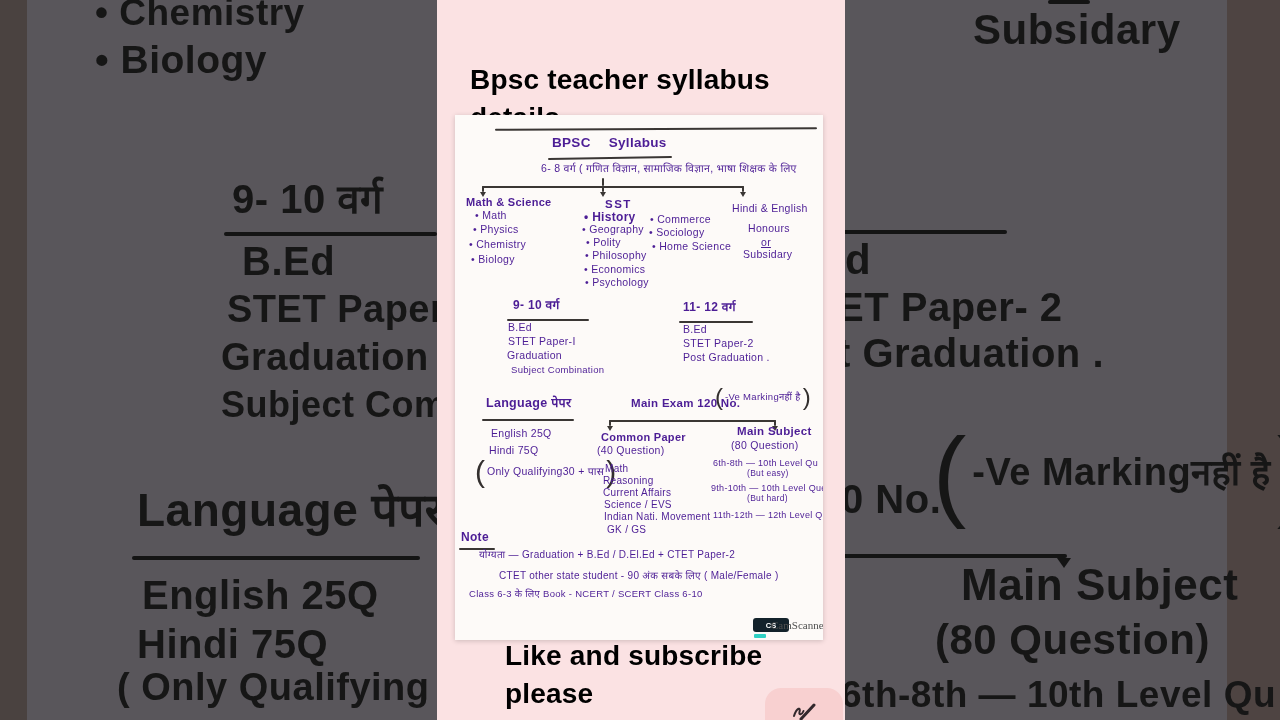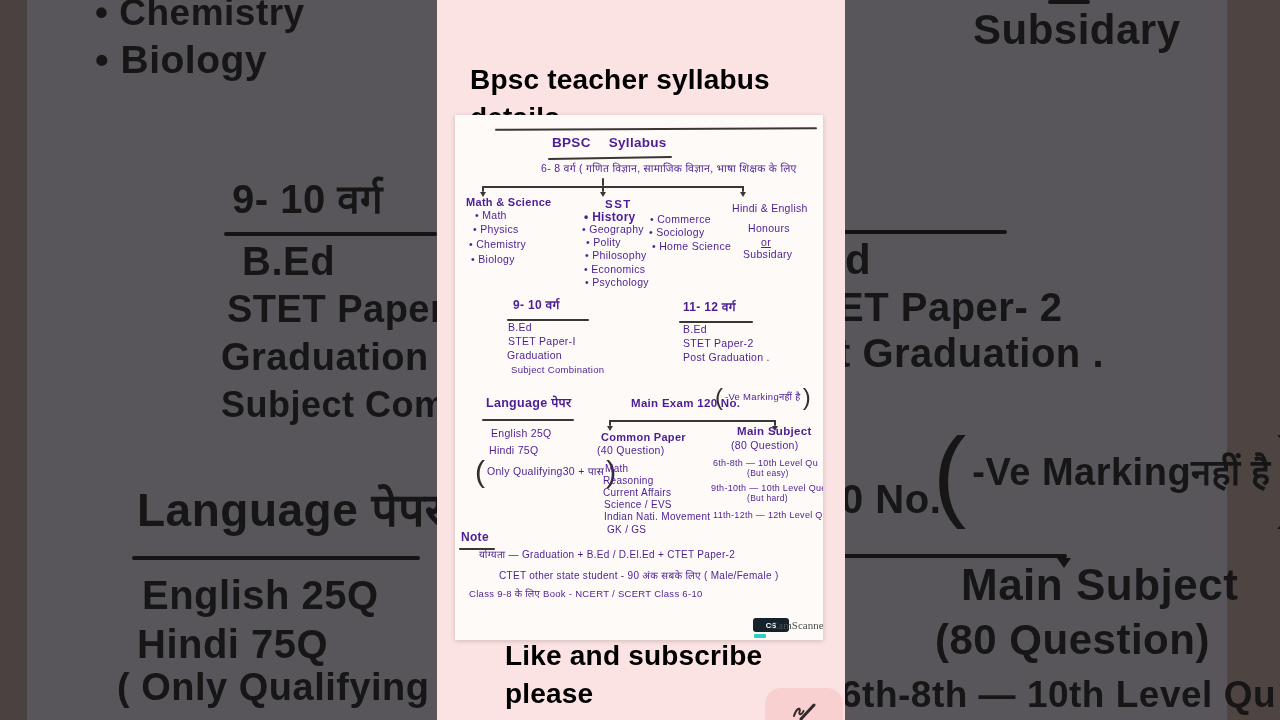--- a/index.html
+++ b/index.html
@@ -182,21 +182,21 @@
       <div class="hw" style="left:258px;top:344px;font-size:9px;">6th-8th — 10th Level Qu</div>
       <div class="hw" style="left:292px;top:354px;font-size:8.5px;">(But easy)</div>
       <div class="hw" style="left:256px;top:369px;font-size:9px;">9th-10th — 10th Level Ques</div>
       <div class="hw" style="left:292px;top:379px;font-size:8.5px;">(But hard)</div>
       <div class="hw" style="left:258px;top:396px;font-size:9px;">11th-12th — 12th Level Ques</div>
 
       <div class="hw" style="left:6px;top:416px;font-size:12px;font-weight:700;">Note</div>
       <div class="line" style="left:4px;top:433px;width:36px;height:1.5px;"></div>
       <div class="hw" style="left:24px;top:434px;font-size:10px;">योग्यता —  Graduation + B.Ed / D.El.Ed + CTET Paper-2</div>
       <div class="hw" style="left:20px;top:455px;font-size:10px;margin-left:24px;">CTET other state student -  90 अंक सबके लिए  ( Male/Female )</div>
-      <div class="hw" style="left:14px;top:474px;font-size:9.5px;">Class 9-8 के लिए Book - NCERT / SCERT   Class 6-10</div>
+      <div class="hw" style="left:14px;top:474px;font-size:9.5px;">Class 6-3 के लिए Book - NCERT / SCERT   Class 6-10</div>
 
       <div id="cs-badge">CS</div>
       <div id="cs-teal"></div>
       <div id="cs-label">CamScanner</div>
     </div>
 
     <div class="red" style="left:68px;top:640px;">Like and subscribe</div>
     <div class="red" style="left:68px;top:678px;">please</div>
 
     <button id="pen-btn">

